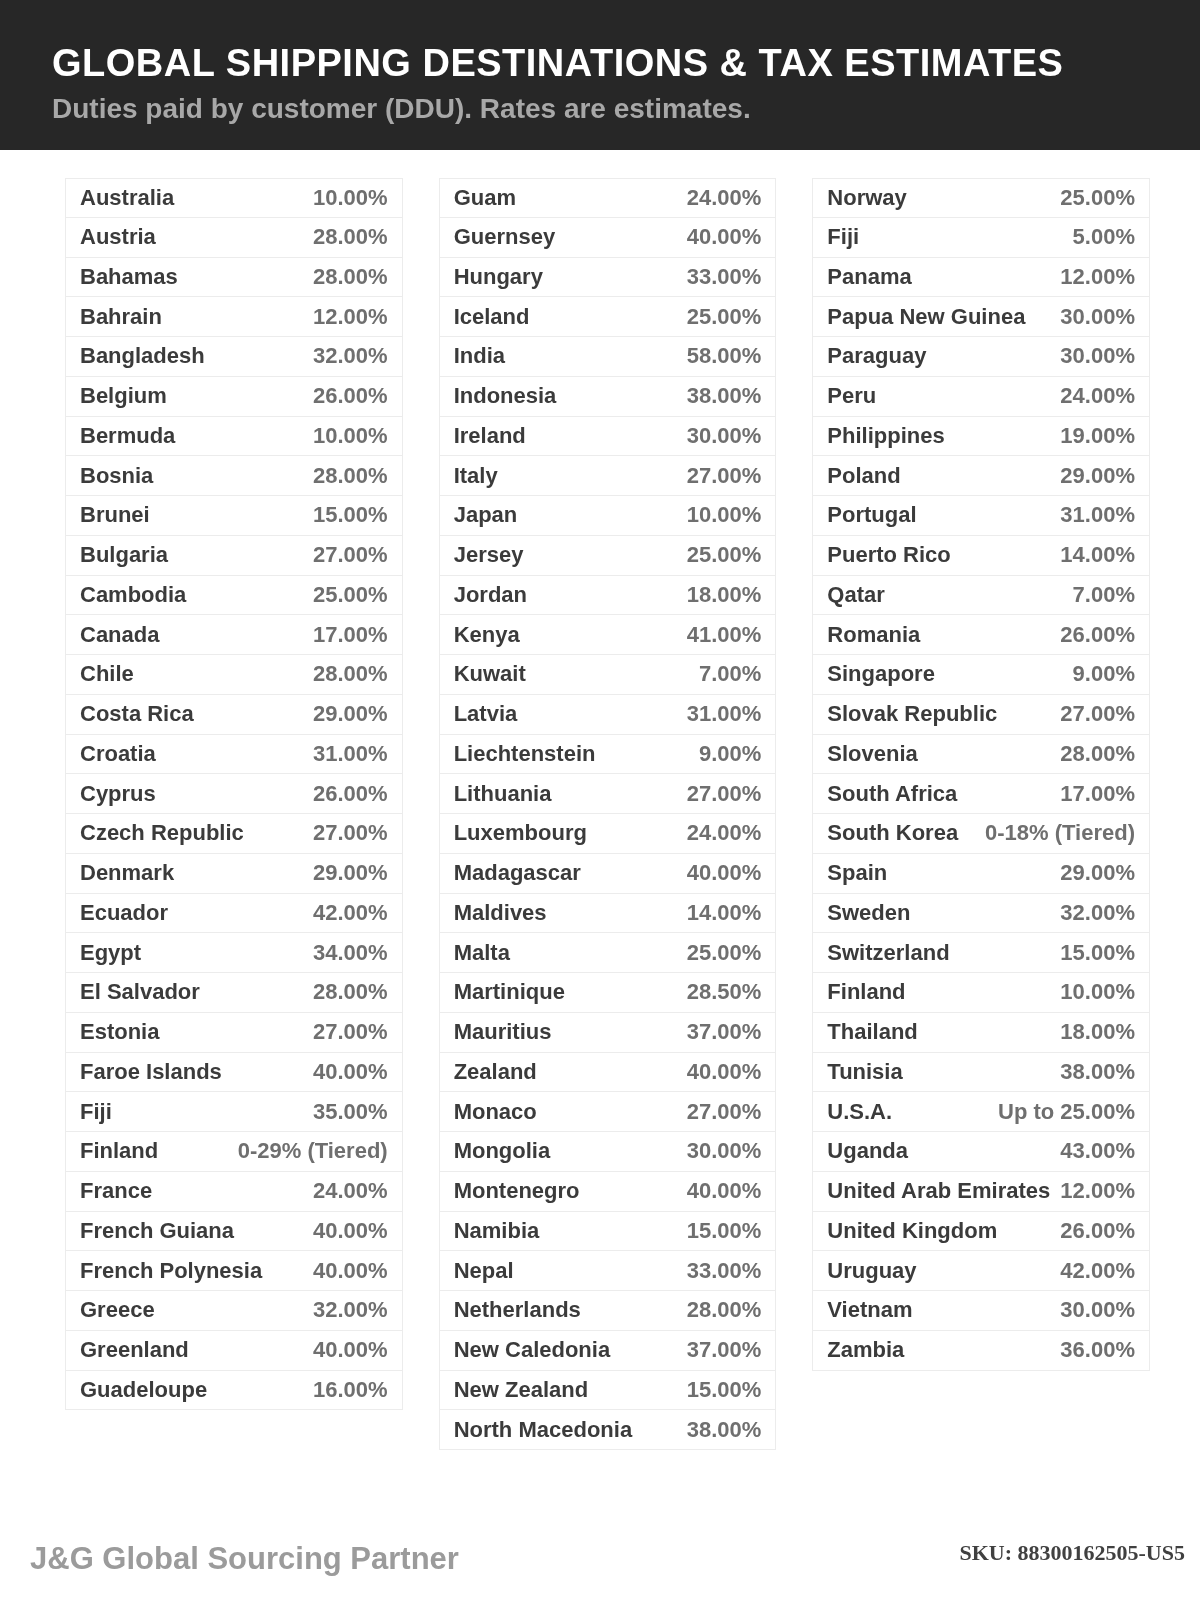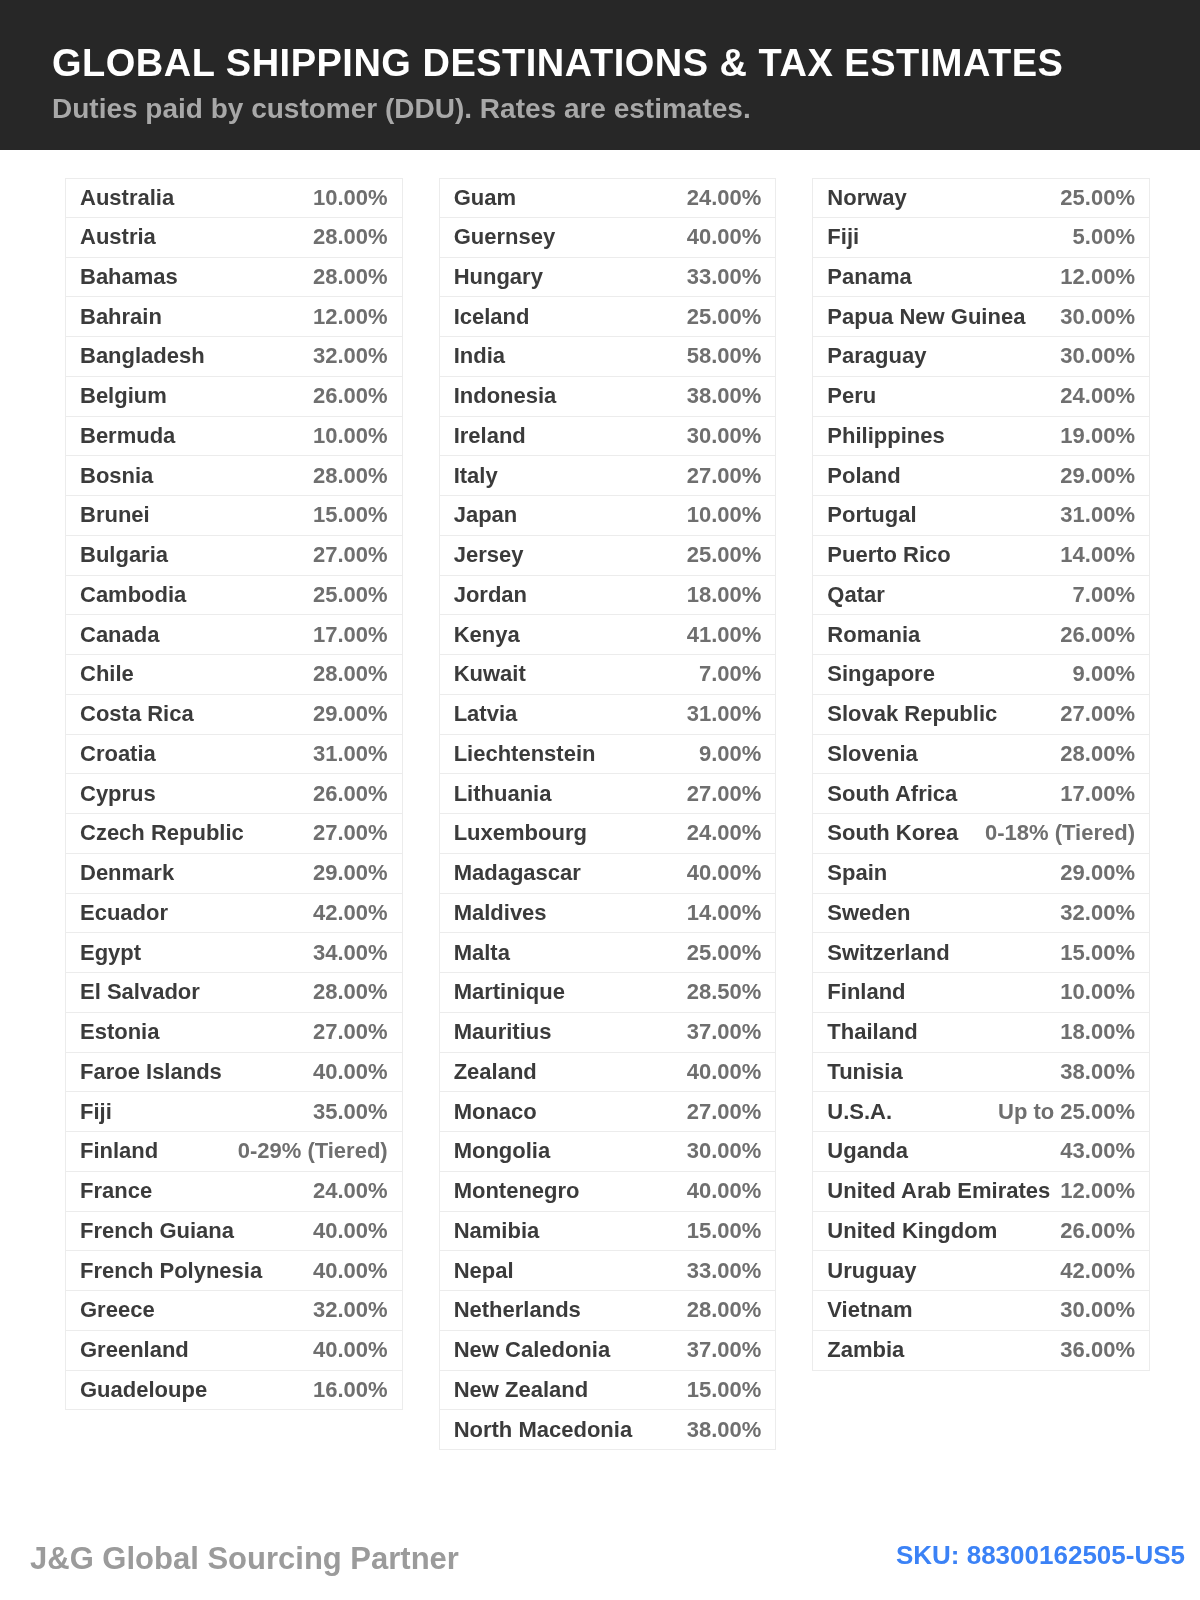--- a/index.html
+++ b/index.html
@@ -68,24 +68,25 @@
     position:absolute;
     left:30px;top:1541px;
     font-size:31px;
     font-weight:800;
     color:#9b9b9b;
     white-space:nowrap;
   }
   .sku{
     position:absolute;
     right:15px;top:1540px;
-    font-size:26px;
+    font-size:22px;
     font-weight:700;
-    color:#3b82f6;
-    white-space:nowrap;
+    color:#404040;
+    white-space:nowrap;
+    font-family:Liberation Serif, serif;
   }
 </style>
 </head>
 <body>
 
 <div class="page">
 
   <div class="header">
     <div class="title">GLOBAL SHIPPING DESTINATIONS &amp; TAX ESTIMATES</div>
     <div class="subtitle">Duties paid by customer (DDU). Rates are estimates.</div>

